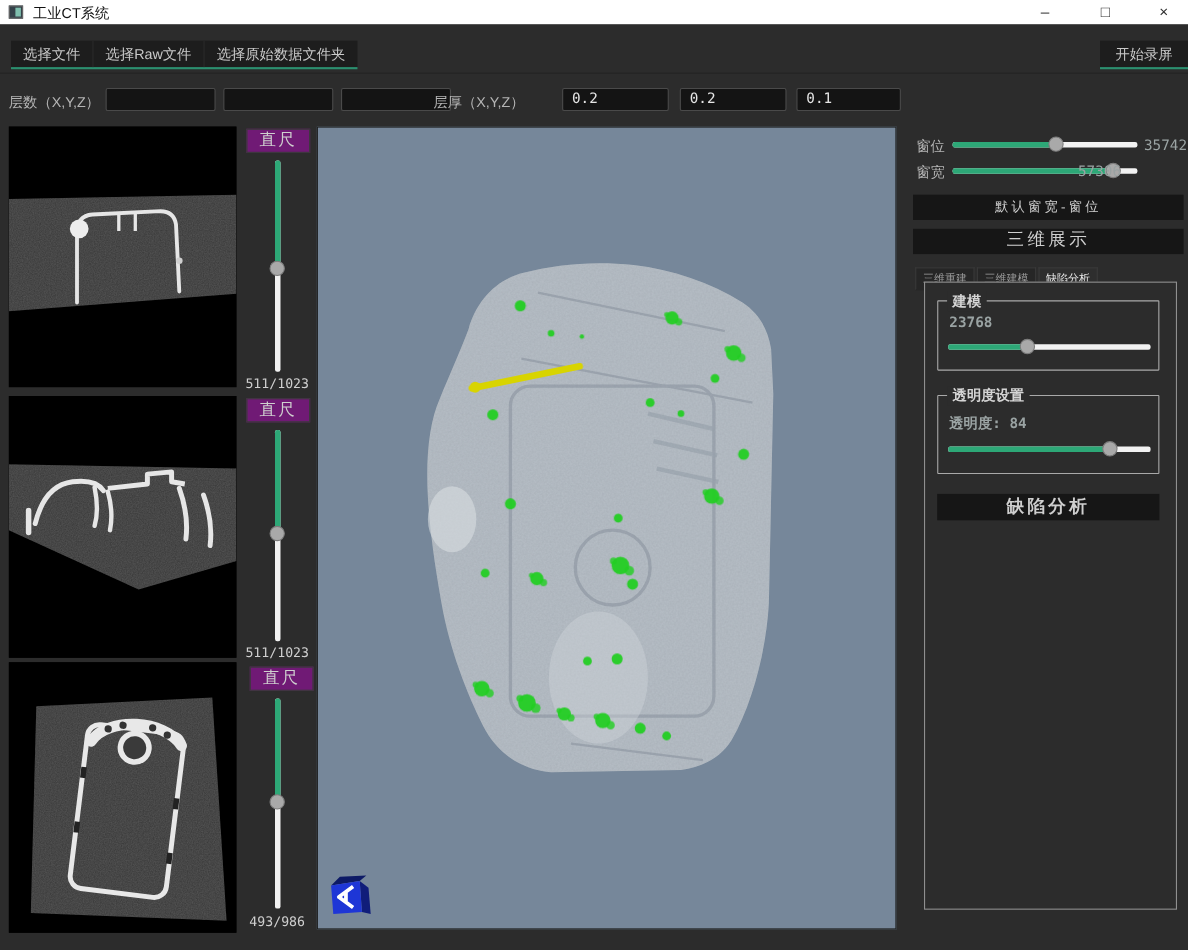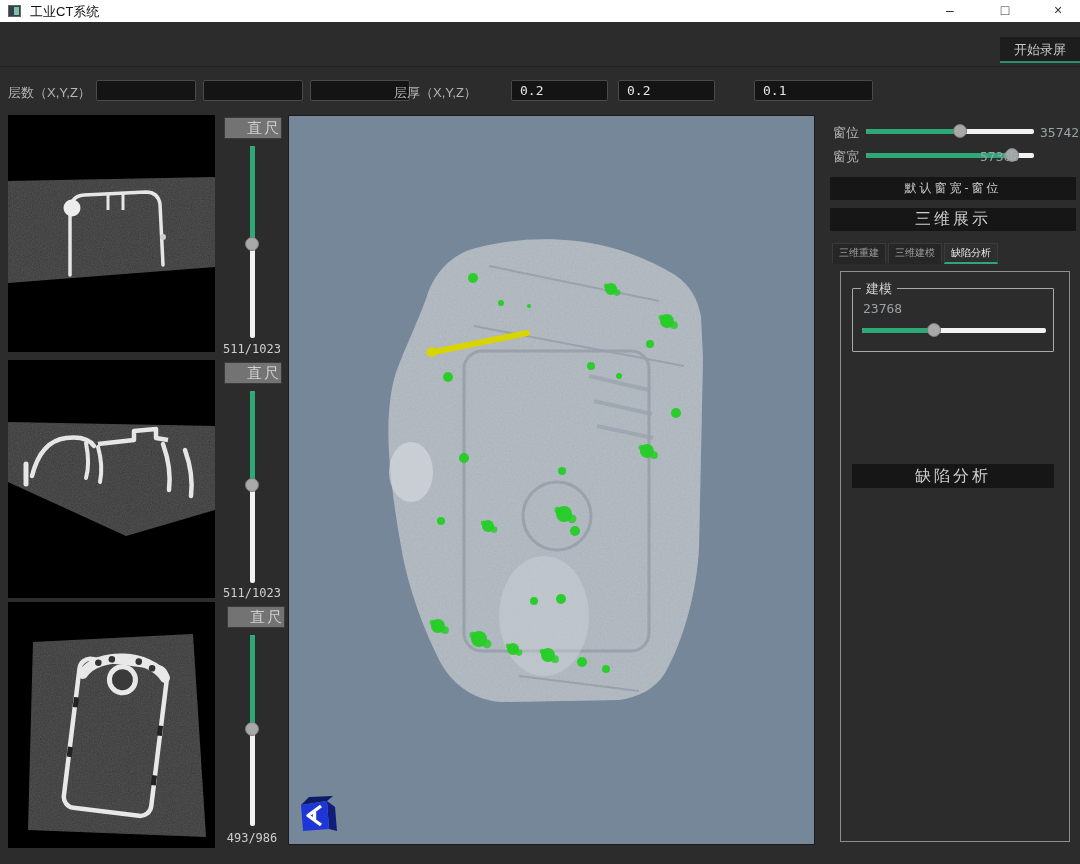--- a/index.html
+++ b/index.html
@@ -21,42 +21,42 @@
   #record-btn { position:absolute; right:0; top:37px; height:26px; padding:4px 14px; background:#1d1d1d; border-bottom:2px solid #2c8f6f; font-size:13px; color:#c9c9c9; }
   #header-sep { position:absolute; left:0; top:66px; width:1080px; height:1px; background:#232323; }
   
   .param-label { position:absolute; top:84px; font-size:13px; color:#b5b5b5; white-space:nowrap; }
   .param-input { position:absolute; top:80px; height:21px; background:#141414; border:1px solid #4a4a4a; border-radius:2px; color:#e5e5e5; font-size:13px; padding:2px 8px; font-family:"DejaVu Sans Mono", monospace; }
   .big-btn { background:#161616; color:#cfcfcf; text-align:center; font-family:"Liberation Serif", serif; letter-spacing:3px; }
   #load-btn { position:absolute; left:830px; top:79px; width:246px; height:24px; font-size:17px; line-height:23px; }
   
   .slice { position:absolute; left:8px; width:207px; background:#000; }
   #slice1 { top:115px; height:237px; } #slice2 { top:360px; height:238px; } #slice3 { top:602px; height:246px; }
-  .ruler-btn { position:absolute; width:58px; height:22px; background:#737373; border:1px solid #3a3a3a; color:#cfcfcf; font-family:"Liberation Serif", serif; font-size:15px; text-align:right; line-height:20px; letter-spacing:2px; }
+  .ruler-btn { position:absolute; width:58px; height:22px; background:#701a75; border:1px solid #3a3a3a; color:#cfcfcf; font-family:"Liberation Serif", serif; font-size:15px; text-align:center; line-height:20px; letter-spacing:2px; }
   .slider-value { position:absolute; width:72px; text-align:center; font-size:12px; color:#cfcfcf; font-family:"DejaVu Sans Mono", monospace; }
   
   .vslider { position:absolute; width:16px; }
   .vslider .track { position:absolute; left:6px; top:0; bottom:0; width:5px; background:#f2f2f2; border-radius:2px; }
   .vslider .fill  { position:absolute; left:6px; top:0; width:5px; height:calc(var(--p)*1%); background:#2da877; border-radius:2px; }
   .vslider .handle{ position:absolute; left:1px; top:calc(var(--p)*1% - 7px); width:14px; height:14px; border-radius:50%; background:#a9a9a9; border:1px solid #7c7c7c; }
   .hslider { position:absolute; height:16px; }
   .hslider .track { position:absolute; left:0; right:0; top:6px; height:5px; background:#f2f2f2; border-radius:2px; }
   .hslider .fill  { position:absolute; left:0; top:6px; height:5px; width:calc(var(--p)*1%); background:#2da877; border-radius:2px; }
   .hslider .handle{ position:absolute; top:1px; left:calc(var(--p)*1% - 7px); width:14px; height:14px; border-radius:50%; background:#a9a9a9; border:1px solid #7c7c7c; }
   
   #viewport { position:absolute; left:288px; top:115px; width:527px; height:730px; background:#76879A; border:1px solid #1c1c1c; }
   
   .rp-label { position:absolute; font-size:13px; color:#b5b5b5; font-family:"Liberation Serif", serif; }
   .rp-value { position:absolute; font-size:13px; color:#9aa3a3; font-family:"DejaVu Sans Mono", monospace; }
   #default-btn { position:absolute; left:830px; top:177px; width:246px; height:23px; font-size:12px; line-height:22px; }
   #display3d-btn { position:absolute; left:830px; top:208px; width:246px; height:23px; font-size:16px; line-height:22px; }
   #tabs { position:absolute; left:832px; top:243px; display:flex; gap:2px; }
   .tab { padding:2px 6px; font-size:10px; color:#9c9c9c; background:#262626; border:1px solid #3a3a3a; border-bottom:2px solid transparent; font-family:"Liberation Serif", serif; white-space:nowrap; }
   .tab.active { color:#ededed; background:#2e2e2e; border-bottom:2px solid #2da877; }
-  #tab-frame { position:absolute; left:840px; top:271px; width:230px; height:571px; border:1px solid #8f8f8f; background:#2c2c2c; }
+  #tab-frame { position:absolute; left:840px; top:256px; width:230px; height:571px; border:1px solid #8f8f8f; background:#2c2c2c;font-weight:bold; }
   .groupbox { position:absolute; border:1px solid #a9a9a9; border-radius:1px; }
   .groupbox .legend { position:absolute; top:-9px; left:8px; background:#2c2c2c; padding:0 5px; font-size:13px; color:#d5d5d5; font-family:"Liberation Serif", serif; }
   #modeling-box { left:11px; top:16px; width:202px; height:64px; }
   #opacity-box  { left:11px; top:102px; width:202px; height:72px; }
   .gb-text { position:absolute; left:10px; font-size:13px; color:#9aa3a3; font-family:"DejaVu Sans Mono", monospace; }
   #analysis-btn { position:absolute; left:11px; top:192px; width:202px; height:24px; font-size:16px; line-height:23px; }
 </style>
 </head>
 <body>
 
@@ -65,31 +65,36 @@
   <div id="titlebar">
     <span class="app-icon">
         <i></i>
       </span>
     <span class="title-text">工业CT系统</span>
     <span class="winbtn" id="btn-min">–</span>
     <span class="winbtn" id="btn-max">□</span>
     <span class="winbtn" id="btn-close">×</span>
   </div>
 
+  <div id="toolbar-group">
+    <span class="toolbtn">选择文件</span>
+    <span class="toolbtn">选择Raw文件</span>
+    <span class="toolbtn" style="border-right:none">选择原始数据文件夹</span>
+  </div>
   <span id="record-btn">开始录屏</span>
   <div id="header-sep"></div>
 
   <span class="param-label" style="left:8px">层数（X,Y,Z）</span>
   <input class="param-input" style="left: 96px; width: 100px;" value="">
   <input class="param-input" style="left: 203px; width: 100px;" value="">
   <input class="param-input" style="left: 310px; width: 100px;" value="">
   <span class="param-label" style="left:394px">层厚（X,Y,Z）</span>
   <input class="param-input" style="left: 511px; width: 97px;" value="0.2">
   <input class="param-input" style="left: 618px; width: 97px;" value="0.2">
-  <input class="param-input" style="left: 724px; width: 119px; margin-left: 30px;" value="0.1">
+  <input class="param-input" style="left: 724px; width: 95px;" value="0.1">
 
   <div class="slice" id="slice1">
     <svg width="207" height="237" viewBox="0 0 207 237">
       <defs>
         <filter id="grainA" x="0" y="0" width="100%" height="100%">
           <feTurbulence type="fractalNoise" baseFrequency="0.9" numOctaves="2" stitchTiles="stitch"></feTurbulence>
           <feColorMatrix type="matrix" values="0 0 0 0 0.45  0 0 0 0 0.45  0 0 0 0 0.45  0 0 0 0.5 0"></feColorMatrix>
         </filter>
         <clipPath id="bandA">
             <polygon points="0,66 207,62 207,152 0,168"></polygon>
@@ -289,16 +294,25 @@
   <div id="tab-frame">
     <div class="groupbox" id="modeling-box">
       <span class="legend">建模</span>
       <span class="gb-text" style="top:12px">23768</span>
       <div class="hslider" style="left: 9px; top: 33px; width: 184px; --p: 39;">
         <div class="track"></div>
           <div class="fill"></div>
           <div class="handle"></div>
       </div>
     </div>
+    <div class="groupbox" id="opacity-box">
+      <span class="legend">透明度设置</span>
+      <span class="gb-text" style="top:16px">透明度: 84</span>
+      <div class="hslider" style="left: 9px; top: 40px; width: 184px; --p: 80;">
+        <div class="track"></div>
+          <div class="fill"></div>
+          <div class="handle"></div>
+      </div>
+    </div>
     <div id="analysis-btn" class="big-btn">缺陷分析</div>
   </div>
 
 </div>
 
 </body></html>

